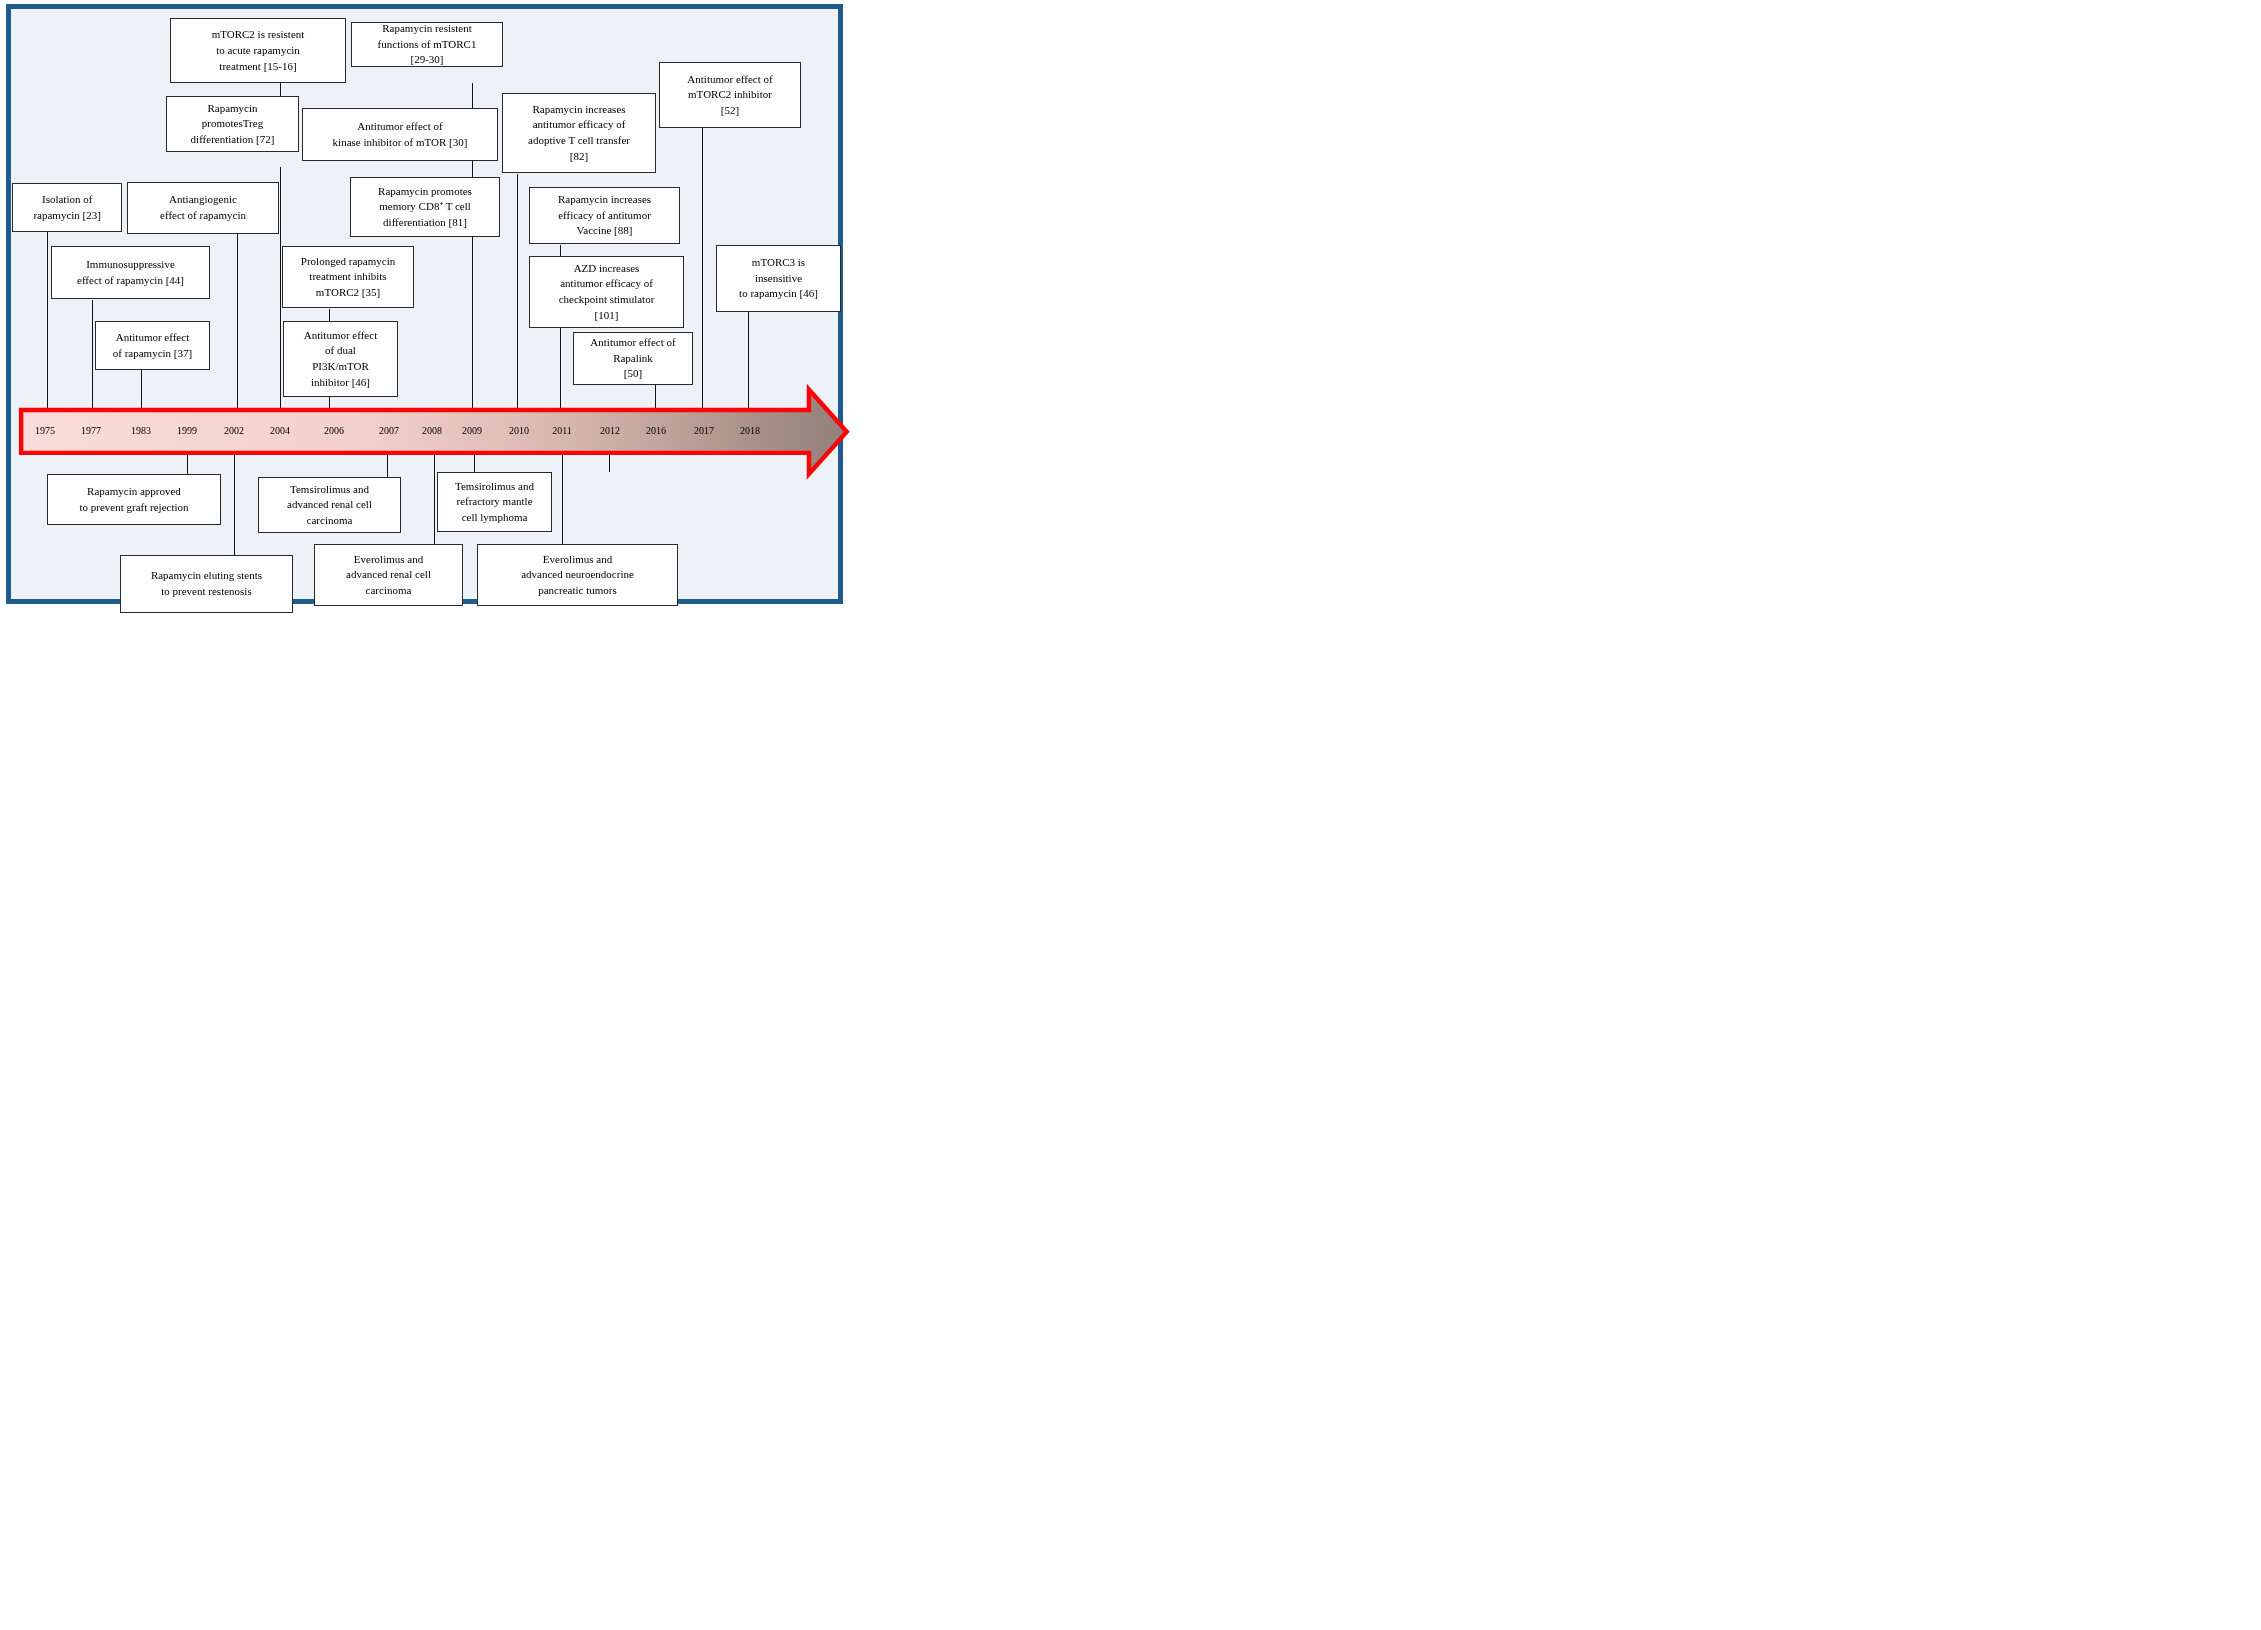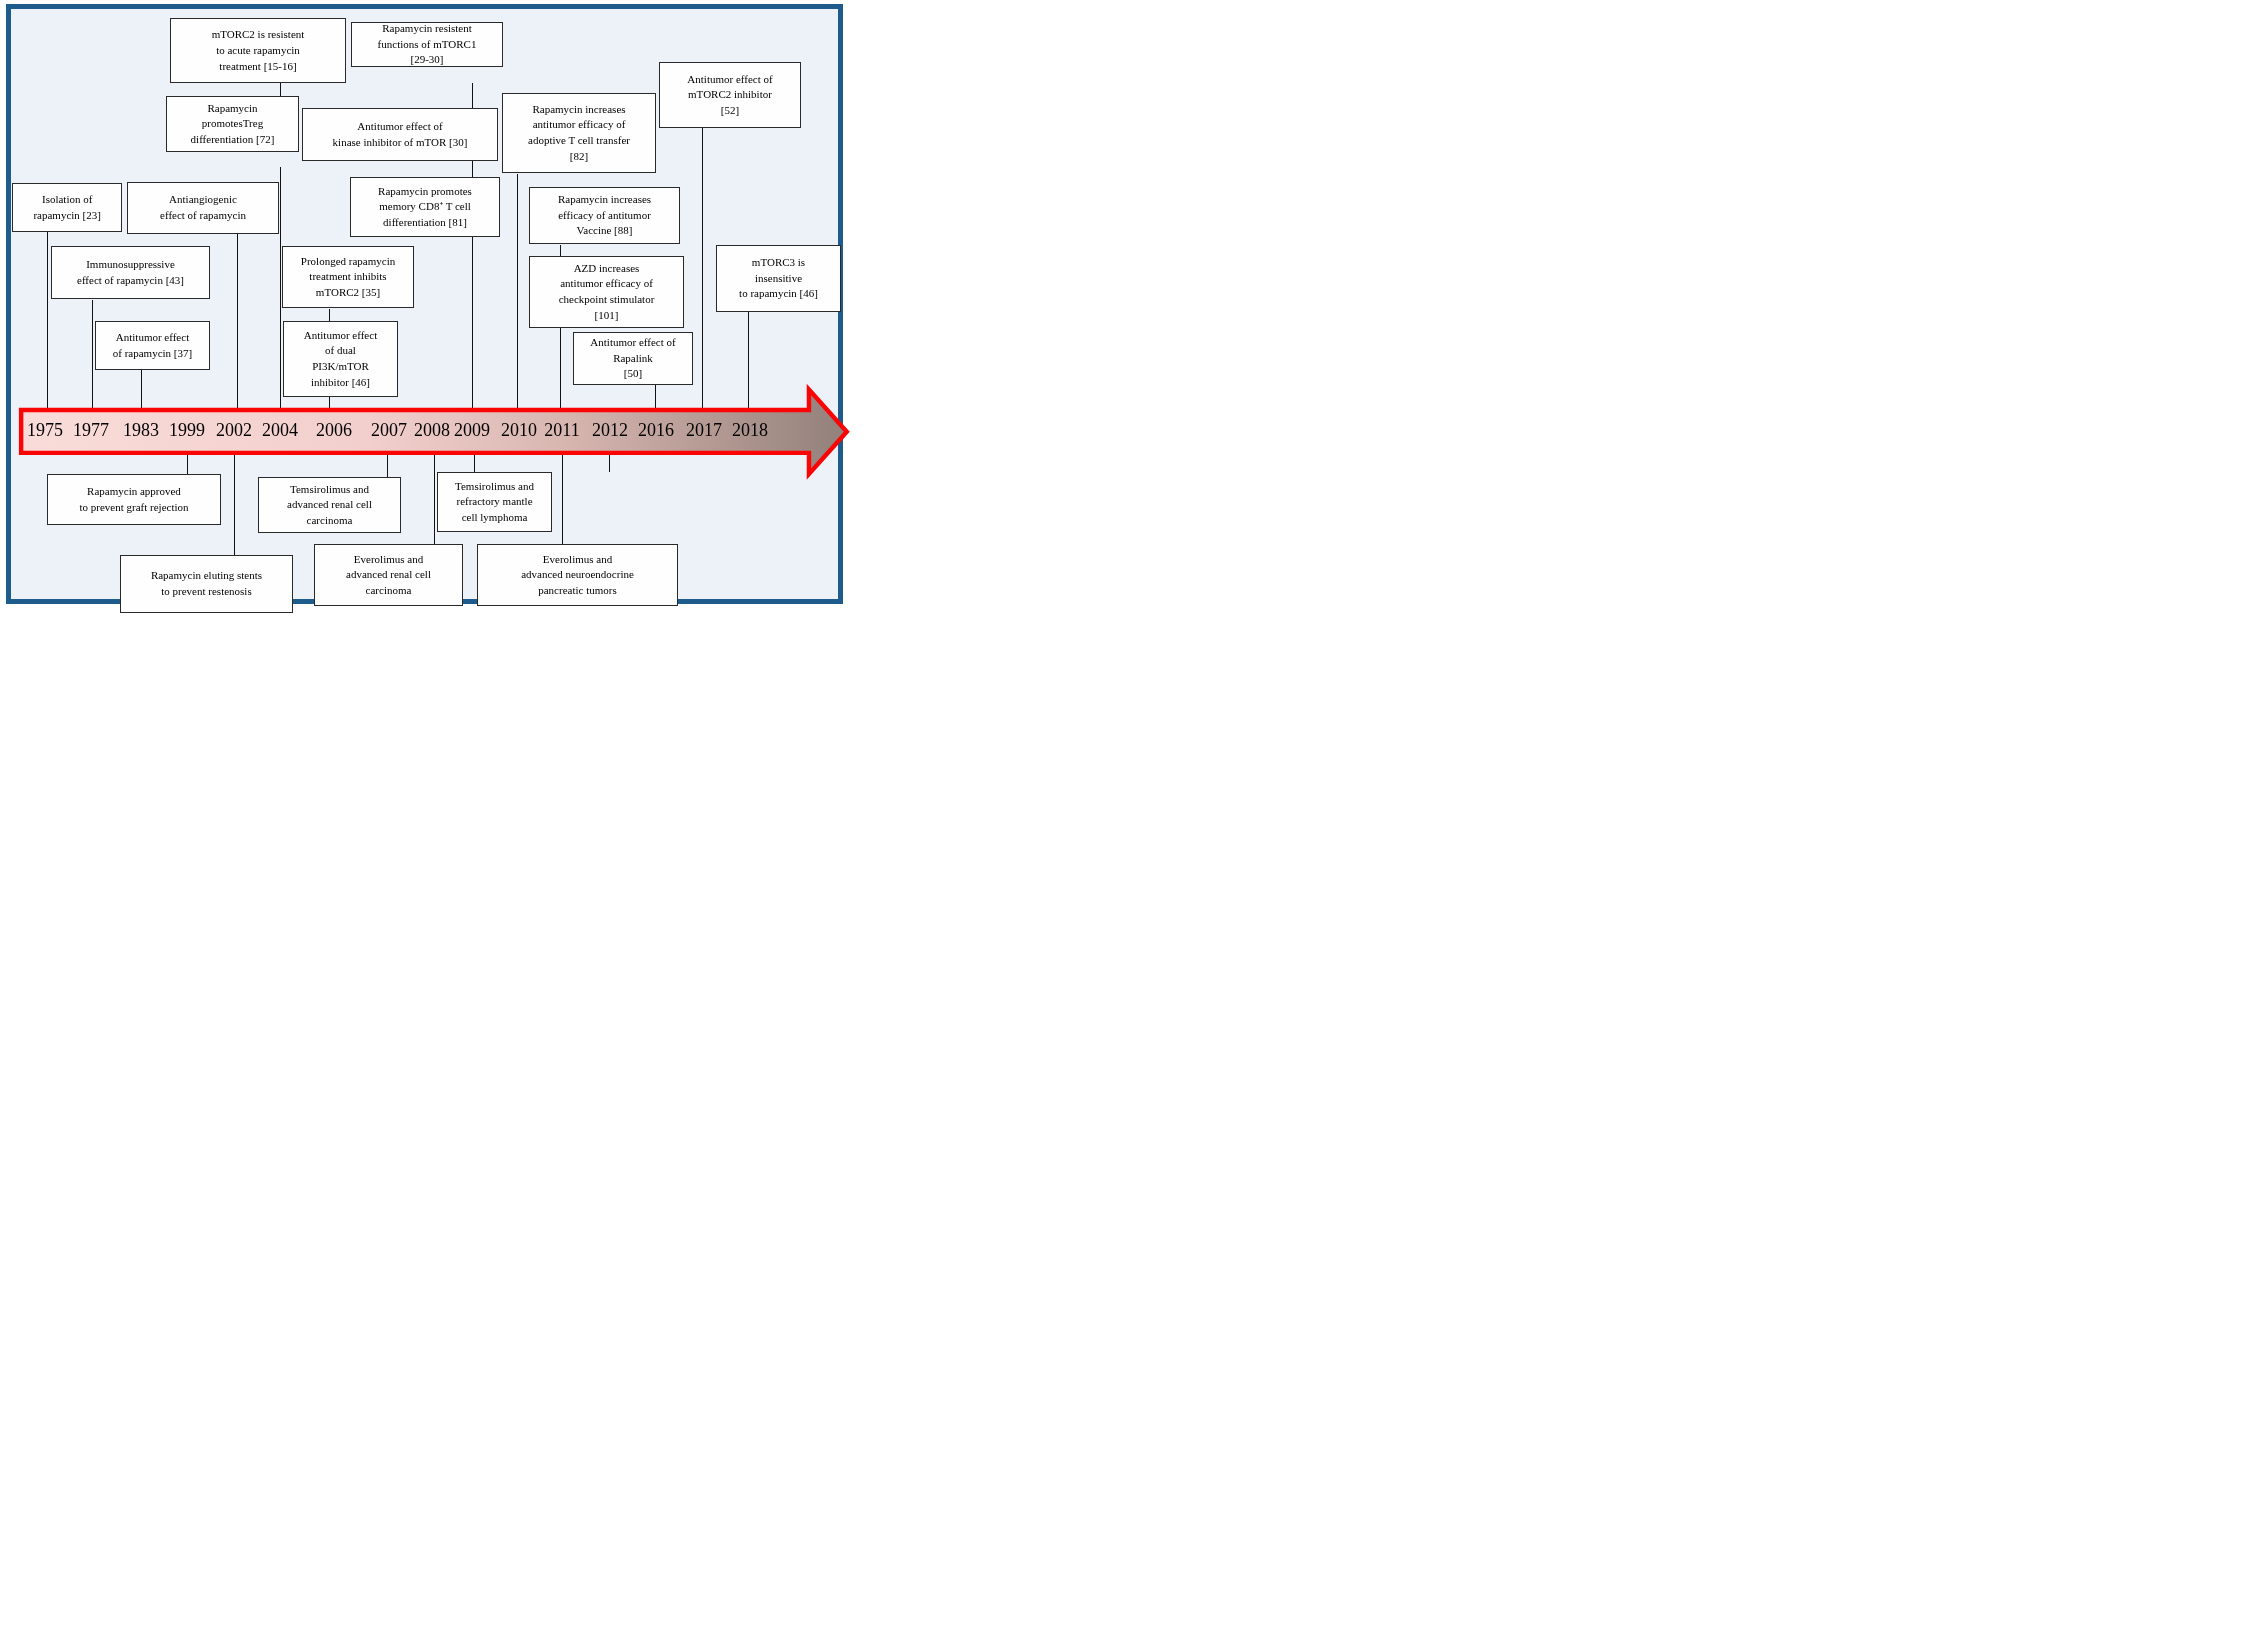--- a/index.html
+++ b/index.html
@@ -8,21 +8,21 @@
     font-family:"Liberation Serif", serif;color:#000;
   }
   .frame{
     position:absolute;left:5.6px;top:4.4px;width:837px;height:600px;
     border:5.6px solid #1e5c8e;background:#edf1f8;box-sizing:border-box;
   }
   .vline{position:absolute;width:1.1px;background:#121212;}
   .arrow-svg{position:absolute;left:0;top:0;}
   .year{
     position:absolute;top:423px;transform:translateX(-50%);
-    font-size:18px;line-height:15.6px;color:#000;white-space:nowrap;
+    font-size:10px;line-height:15.6px;color:#000;white-space:nowrap;
   }
   .box{
     position:absolute;background:#fefefe;border:1.1px solid #2a2a2a;box-sizing:border-box;
     display:flex;align-items:center;justify-content:center;text-align:center;
   }
   .bt{white-space:pre-line;font-size:11px;line-height:1.42;display:block;padding:1.1px 2.2px;}
 </style>
 </head>
 <body>
 
@@ -84,21 +84,21 @@
   <span class="year" style="left:656px">2016</span>
   <span class="year" style="left:704px">2017</span>
   <span class="year" style="left:750px">2018</span>
 
   <div class="box" style="left:12.2px;top:183px;width:110px;height:49px">
     <span class="bt">Isolation of
 rapamycin [23]</span>
     </div>
   <div class="box" style="left:51px;top:246px;width:159px;height:53px">
     <span class="bt">Immunosuppressive
-effect of rapamycin [43]</span>
+effect of rapamycin [44]</span>
     </div>
   <div class="box" style="left:95px;top:321px;width:115px;height:49px">
     <span class="bt">Antitumor effect
 of rapamycin [37]</span>
     </div>
   <div class="box" style="left:127px;top:182px;width:152px;height:52px">
     <span class="bt">Antiangiogenic
 effect of rapamycin</span>
     </div>
   <div class="box" style="left:170px;top:18.4px;width:176px;height:65px">

